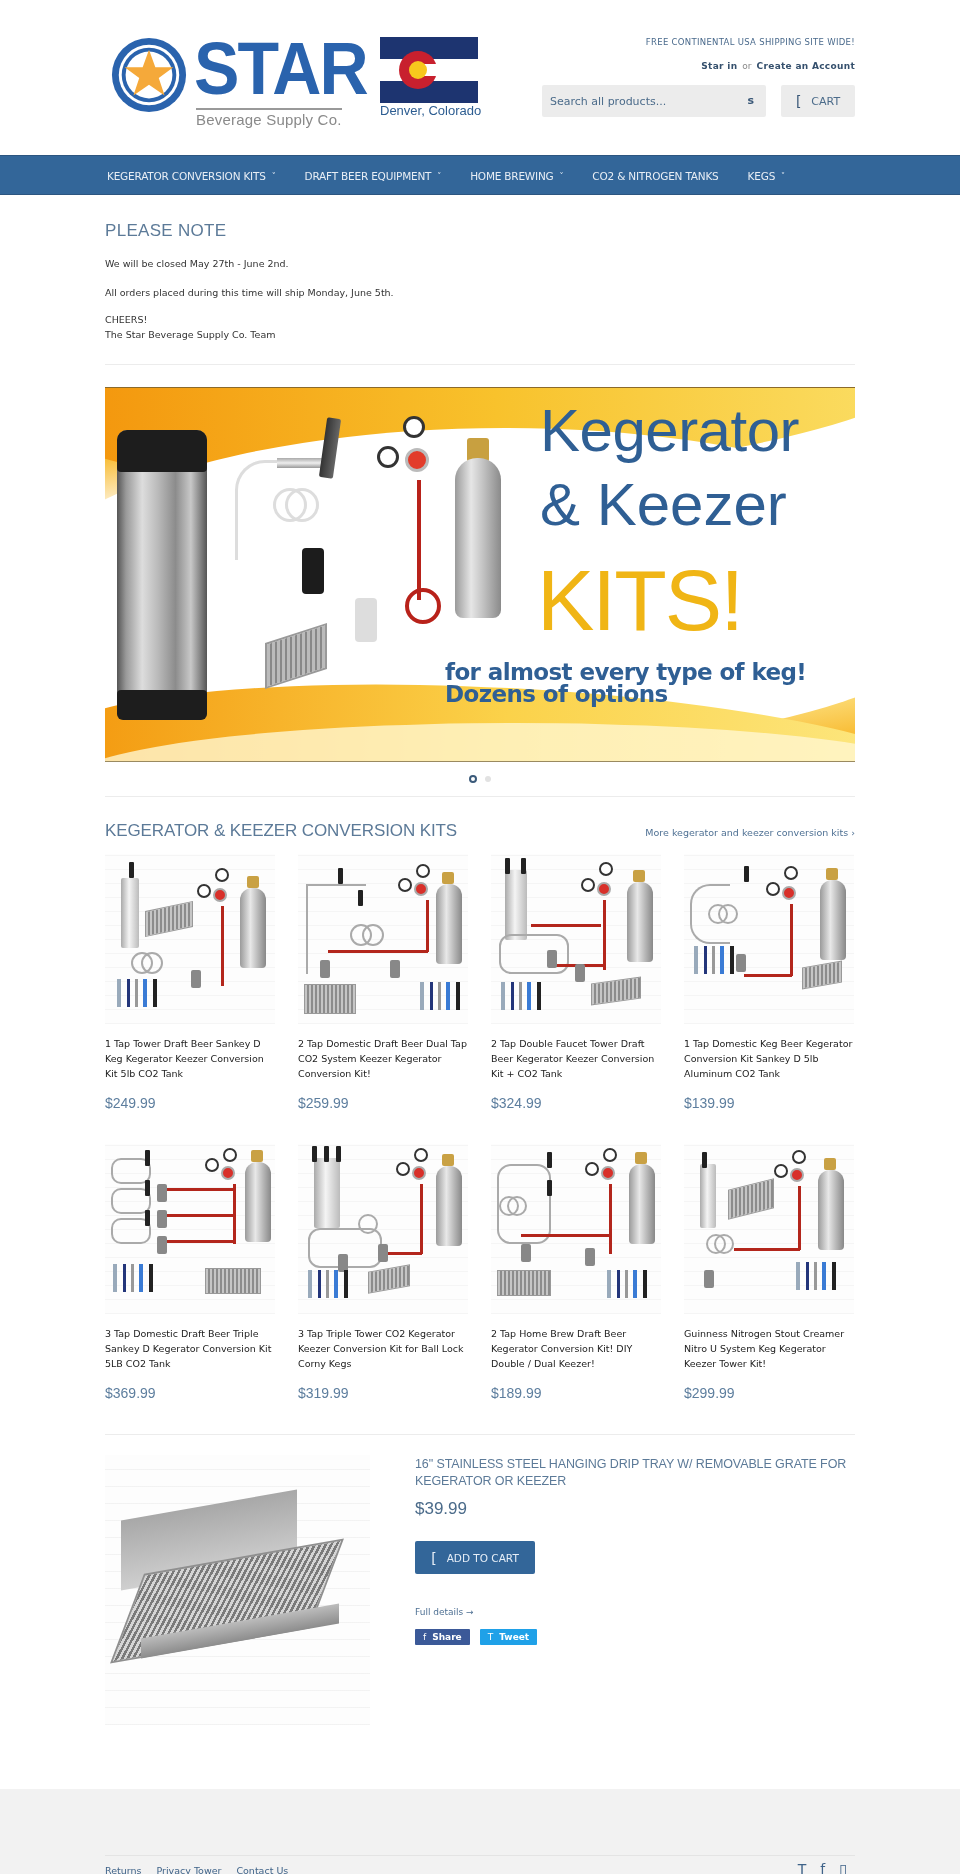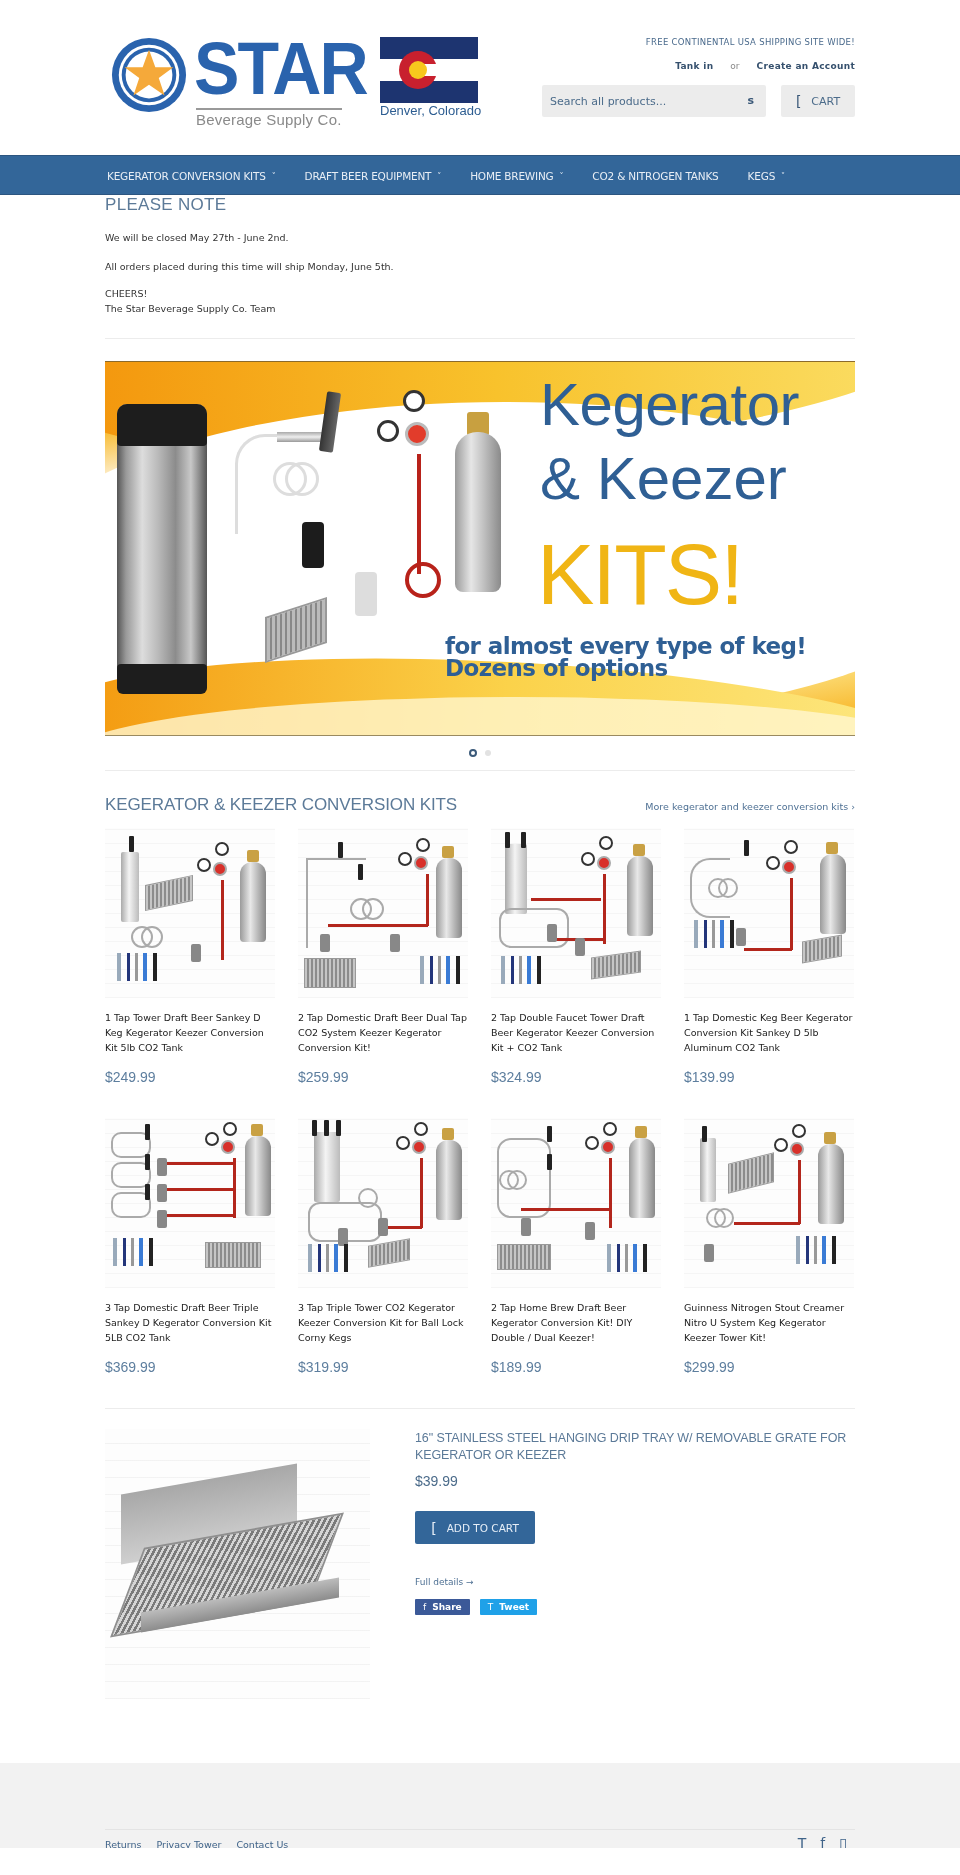--- a/index.html
+++ b/index.html
@@ -13,36 +13,36 @@
   .logo-badge { position: absolute; left: 0; top: 0; width: 78px; height: 78px; }
   .logo-star-text { position: absolute; left: 84px; top: -4px; font-family: "Liberation Sans", sans-serif; font-weight: bold; font-size: 74px; color: #2a63ad; letter-spacing: -2px; line-height: 74px; transform: scaleX(0.92); transform-origin: left; }
   .logo-underline { position: absolute; left: 86px; top: 72px; width: 146px; height: 2px; background: #999; }
   .logo-sub { position: absolute; left: 86px; top: 75px; font-family: "Liberation Sans", sans-serif; font-size: 15px; color: #8a8a8a; white-space: nowrap; letter-spacing: 0.2px; }
   .flag { position: absolute; left: 380px; top: 37px; width: 98px; height: 66px; }
   .flag-caption { position: absolute; left: 380px; top: 103px; font-family: "Liberation Sans", sans-serif; font-size: 13px; color: #2d5d91; width: 98px; text-align: center; white-space: nowrap; }
 
   .ship-notice { position: absolute; right: 105px; top: 37px; font-size: 8.5px; color: #4a6a8c; letter-spacing: 0.3px; text-align: right; }
   .account-links { position: absolute; right: 105px; top: 61px; font-size: 9px; color: #3b5a7a; }
   .account-links a { color: #35506d; font-weight: bold; text-decoration: none; letter-spacing: 0.3px; }
-  .account-links .or { color: #888; margin: 0 17px; }
+  .account-links .or { color: #888; margin: 0 5px; }
   .search-box { position: absolute; left: 542px; top: 85px; width: 224px; height: 32px; background: #ececec; border-radius: 2px; }
   .search-box input { border: none; background: transparent; width: 180px; height: 32px; padding-left: 8px; font-size: 11px; color: #4b6b8a; font-family: "DejaVu Sans", sans-serif; outline: none; }
   .search-box input::placeholder { color: #4b6b8a; }
   .search-icon { position: absolute; right: 12px; top: 9px; font-size: 11px; color: #3a5878; font-weight: bold; }
   .cart-btn { position: absolute; left: 781px; top: 85px; width: 74px; height: 32px; background: #ececec; border-radius: 2px; display: flex; align-items: center; justify-content: center; font-size: 11px; color: #4b6b8a; }
   .cart-btn .cart-icon { font-size: 14px; color: #3a5878; margin-right: 10px; }
 
   
   .nav { background: #336699; height: 40px; border-top: 1px solid #2c5580; border-bottom: 1px solid #2c5580; margin-top: 0; }
   .nav ul { list-style: none; display: flex; width: 750px; margin: 0 auto; height: 40px; align-items: center; padding-left: 2px; }
   .nav li { color: #e8eef5; font-size: 10.5px; margin-right: 29px; white-space: nowrap; display: flex; align-items: center; letter-spacing: -0.2px; }
   .nav li .chev { font-size: 8px; margin-left: 6px; color: #dfe8f2; }
 
   
-  .notice { }
+  .notice { padding-top: 26px; }
   .notice h2 { font-family: "Liberation Sans", sans-serif; font-weight: normal; font-size: 17px; color: #5c7a98; letter-spacing: 0.3px; }
   .notice p { font-size: 9.5px; color: #333; line-height: 15px; }
   .notice .p1 { margin-top: 15px; }
   .notice .p2 { margin-top: 14px; }
   .notice .p3 { margin-top: 12px; }
   .divider { height: 1px; background: #ececec; width: 750px; }
 
   
   .hero { margin-top: 22px; width: 750px; height: 375px; position: relative; overflow: hidden; border-top: 1px solid #8b6a2b; border-bottom: 1px solid #9a8a60;
     background: linear-gradient(170deg, #f49a0c 0%, #f7b318 12%, #fff 26%, #fff 72%, #fde58a 84%, #f6a80a 100%); }
@@ -107,21 +107,21 @@
 
   
   .feature { display: flex; margin-top: 20px; }
   .feature-img { width: 265px; height: 270px; position: relative; background:
       repeating-linear-gradient(0deg, rgba(238,238,238,0.7) 0 1px, transparent 1px 17px), #fdfdfd; }
   .ft-back { position: absolute; left: 16px; top: 50px; width: 176px; height: 70px; background: linear-gradient(180deg,#a8a8a8,#cfcfcf); transform: skewY(-10deg); }
   .ft-base { position: absolute; left: 22px; top: 104px; width: 200px; height: 84px; background: repeating-linear-gradient(100deg,#d5d5d5 0 3px,#7a7a7a 3px 6px); transform: skewY(-10deg) skewX(-22deg); border: 2px solid #8f8f8f; }
   .ft-front { position: absolute; left: 36px; top: 166px; width: 198px; height: 20px; background: linear-gradient(180deg,#bcbcbc,#8c8c8c); transform: skewY(-10deg); }
   .feature-info { margin-left: 45px; padding-top: 1px; width: 440px; }
   .feature-title { font-family: "Liberation Sans", sans-serif; font-size: 12.5px; color: #5c7a98; line-height: 17px; letter-spacing: -0.1px; }
-  .feature-price { font-family: "Liberation Sans", sans-serif; font-size: 14px; color: #4b6b8a; margin-top: 9px; }
+  .feature-price { font-family: "Liberation Sans", sans-serif; font-size: 17px; color: #4b6b8a; margin-top: 9px; }
   .add-cart { margin-top: 22px; width: 120px; height: 33px; background: #336699; color: #e6eef7; border: none; border-radius: 2px; font-size: 10.5px; display: flex; align-items: center; justify-content: center; font-family: "DejaVu Sans", sans-serif; }
   .add-cart .bracket { font-size: 14px; margin-right: 10px; }
   .full-details { margin-top: 33px; font-size: 9px; color: #4f7194; text-decoration: none; display: inline-block; }
   .share-row { margin-top: 10px; display: flex; }
   .btn-share { background: #3b5998; color: #fff; font-size: 9px; font-weight: bold; height: 16px; padding: 0 8px; display: flex; align-items: center; border-radius: 1px; margin-right: 10px; }
   .btn-tweet { background: #1fa1e8; color: #fff; font-size: 9px; font-weight: bold; height: 16px; padding: 0 8px; display: flex; align-items: center; border-radius: 1px; }
   .btn-share .ico, .btn-tweet .ico { font-weight: normal; margin-right: 6px; }
 
   
   .footer { margin-top: 64px; background: #f2f2f2; height: 85px; }
@@ -162,21 +162,21 @@
     <rect x="0" y="22" width="98" height="22" fill="#ffffff"></rect>
     <rect x="0" y="44" width="98" height="22" fill="#1d3470"></rect>
     <circle cx="38" cy="33" r="19" fill="#c8202e"></circle>
     <rect x="40" y="27" width="24" height="12" fill="#ffffff"></rect>
     <circle cx="38" cy="33" r="9" fill="#f7c81d"></circle>
   </svg>
   <div class="flag-caption">Denver, Colorado</div>
 
   <div class="ship-notice">FREE CONTINENTAL USA SHIPPING SITE WIDE!</div>
   <div class="account-links">
-    <a href="#">Tank in</a><span class="or">or</span><a href="#">Create an Account</a>
+    <a href="#">Star in</a><span class="or">or</span><a href="#">Create an Account</a>
   </div>
   <div class="search-box">
     <input type="text" placeholder="Search all products..." style="">
     <span class="search-icon">s</span>
   </div>
   <div class="cart-btn">
     <span class="cart-icon">[</span>
     <span>CART</span>
   </div>
 </div>

